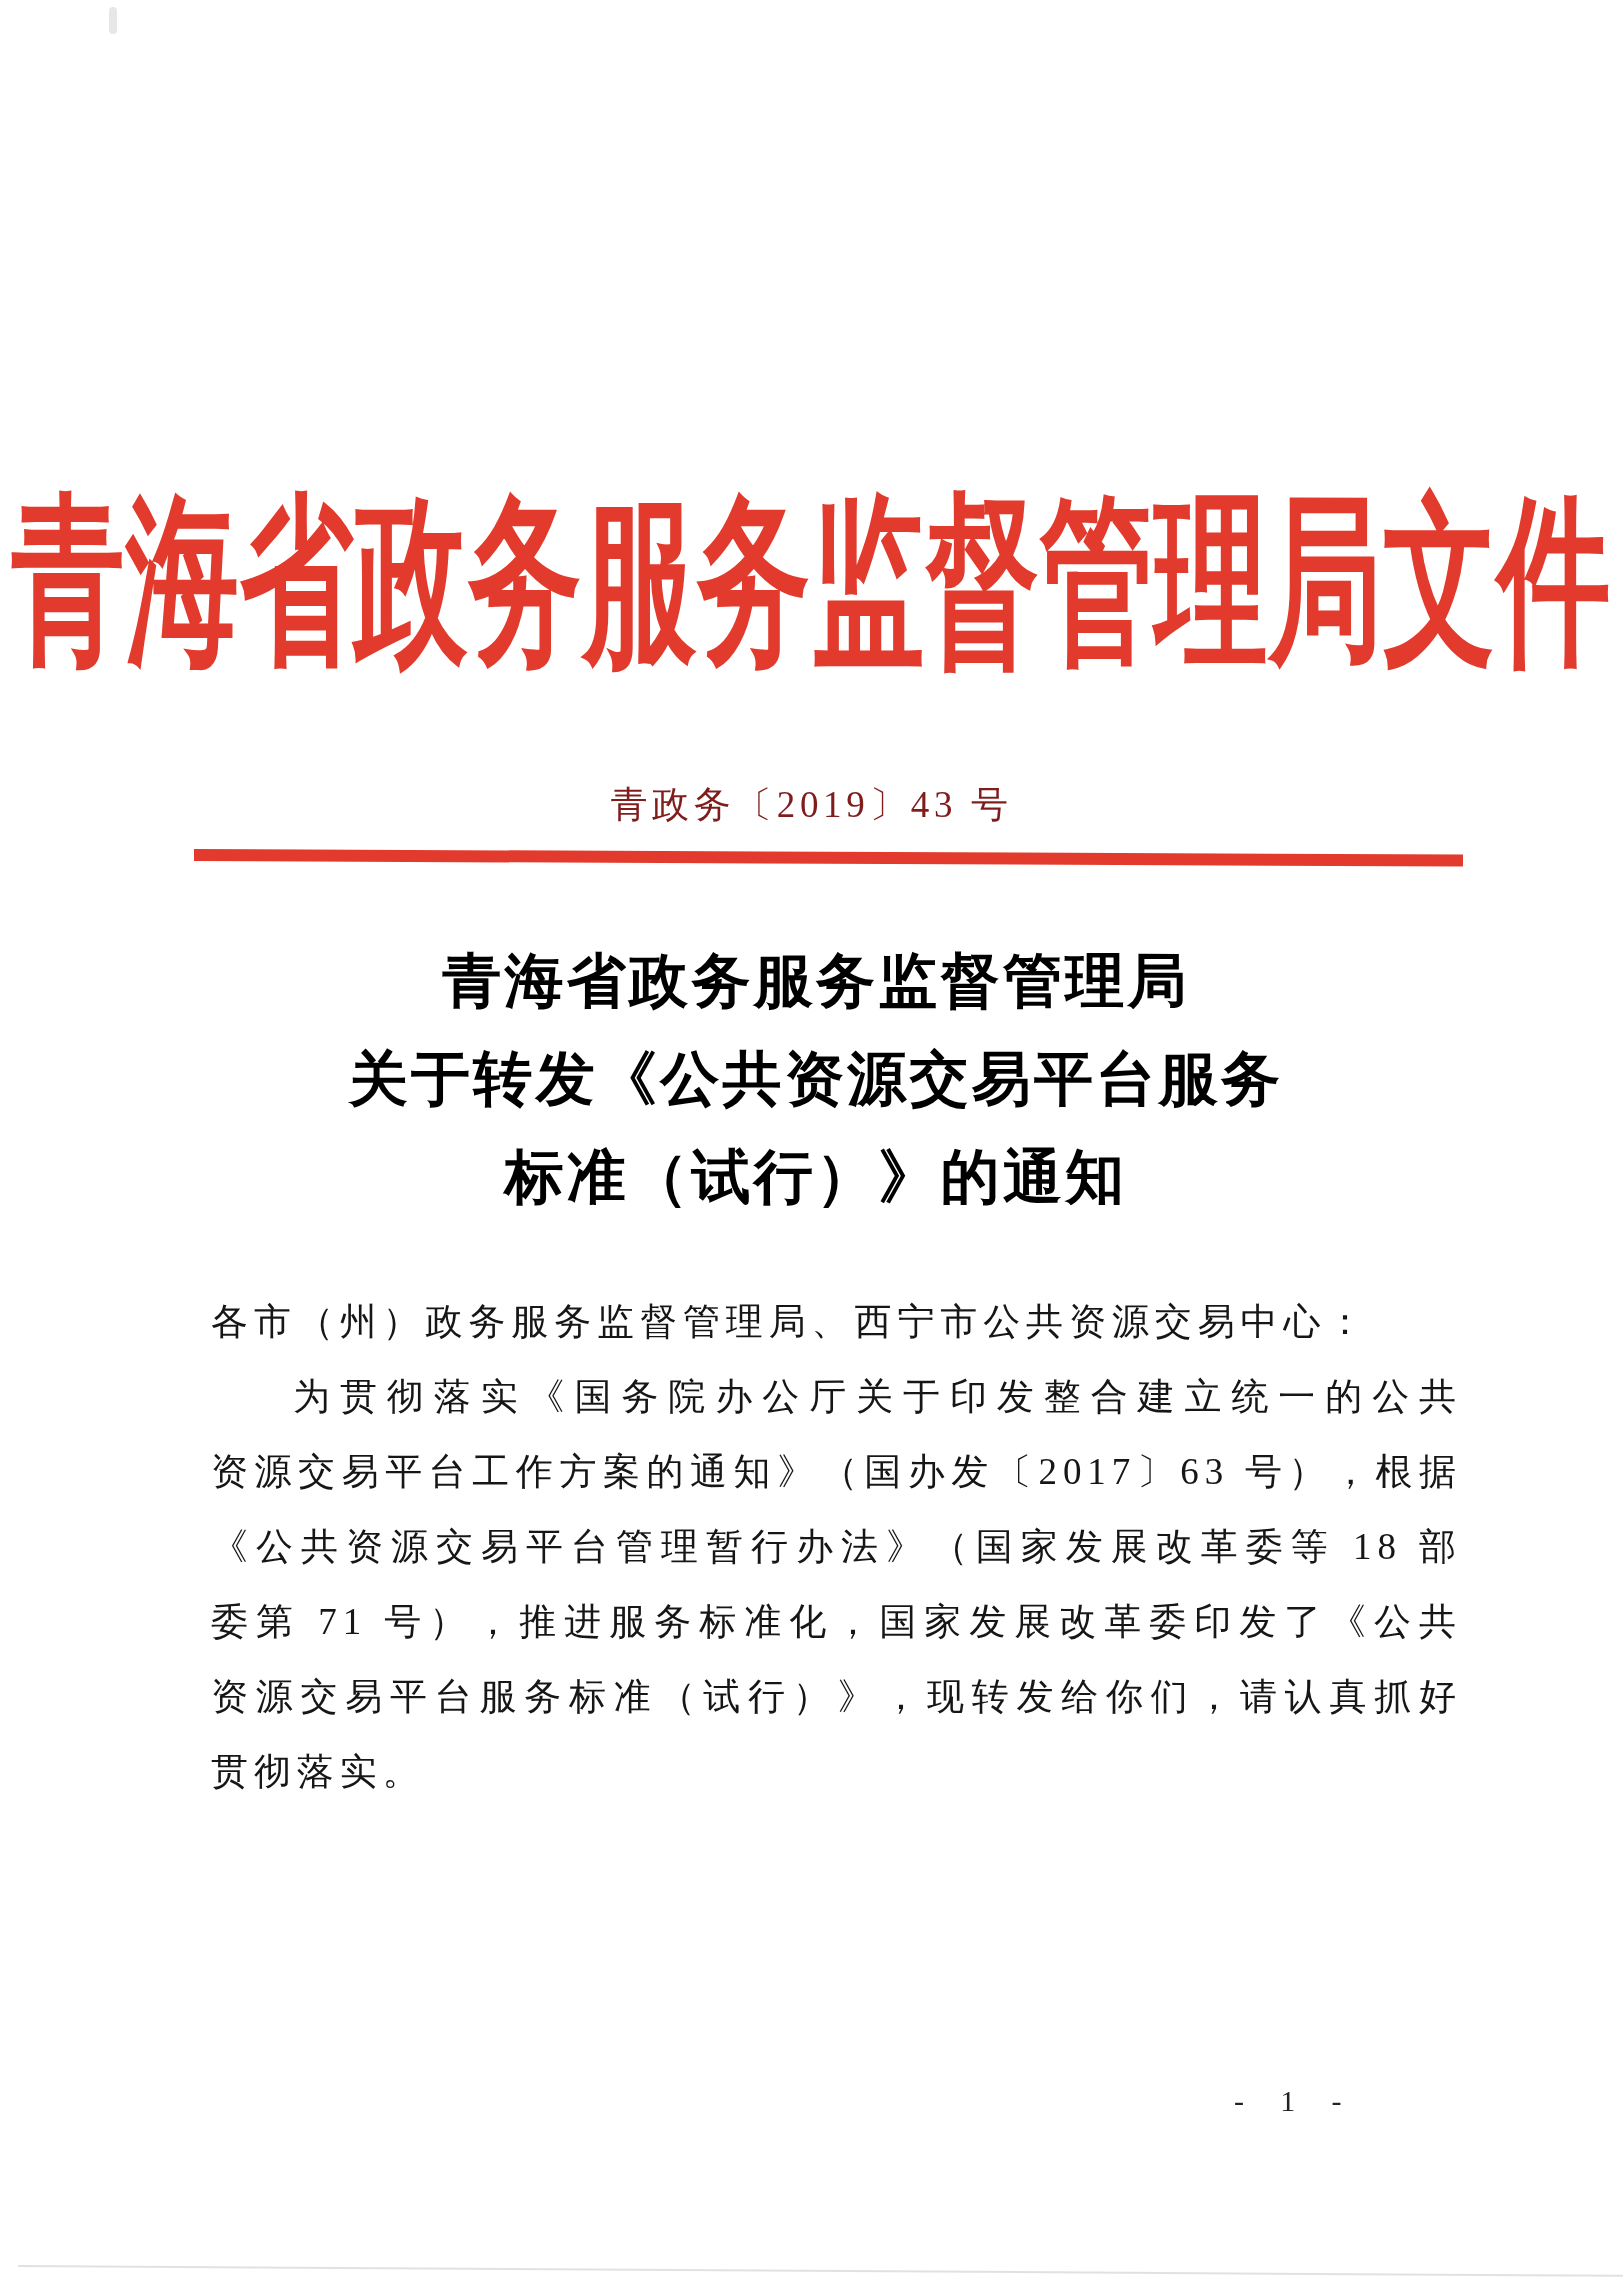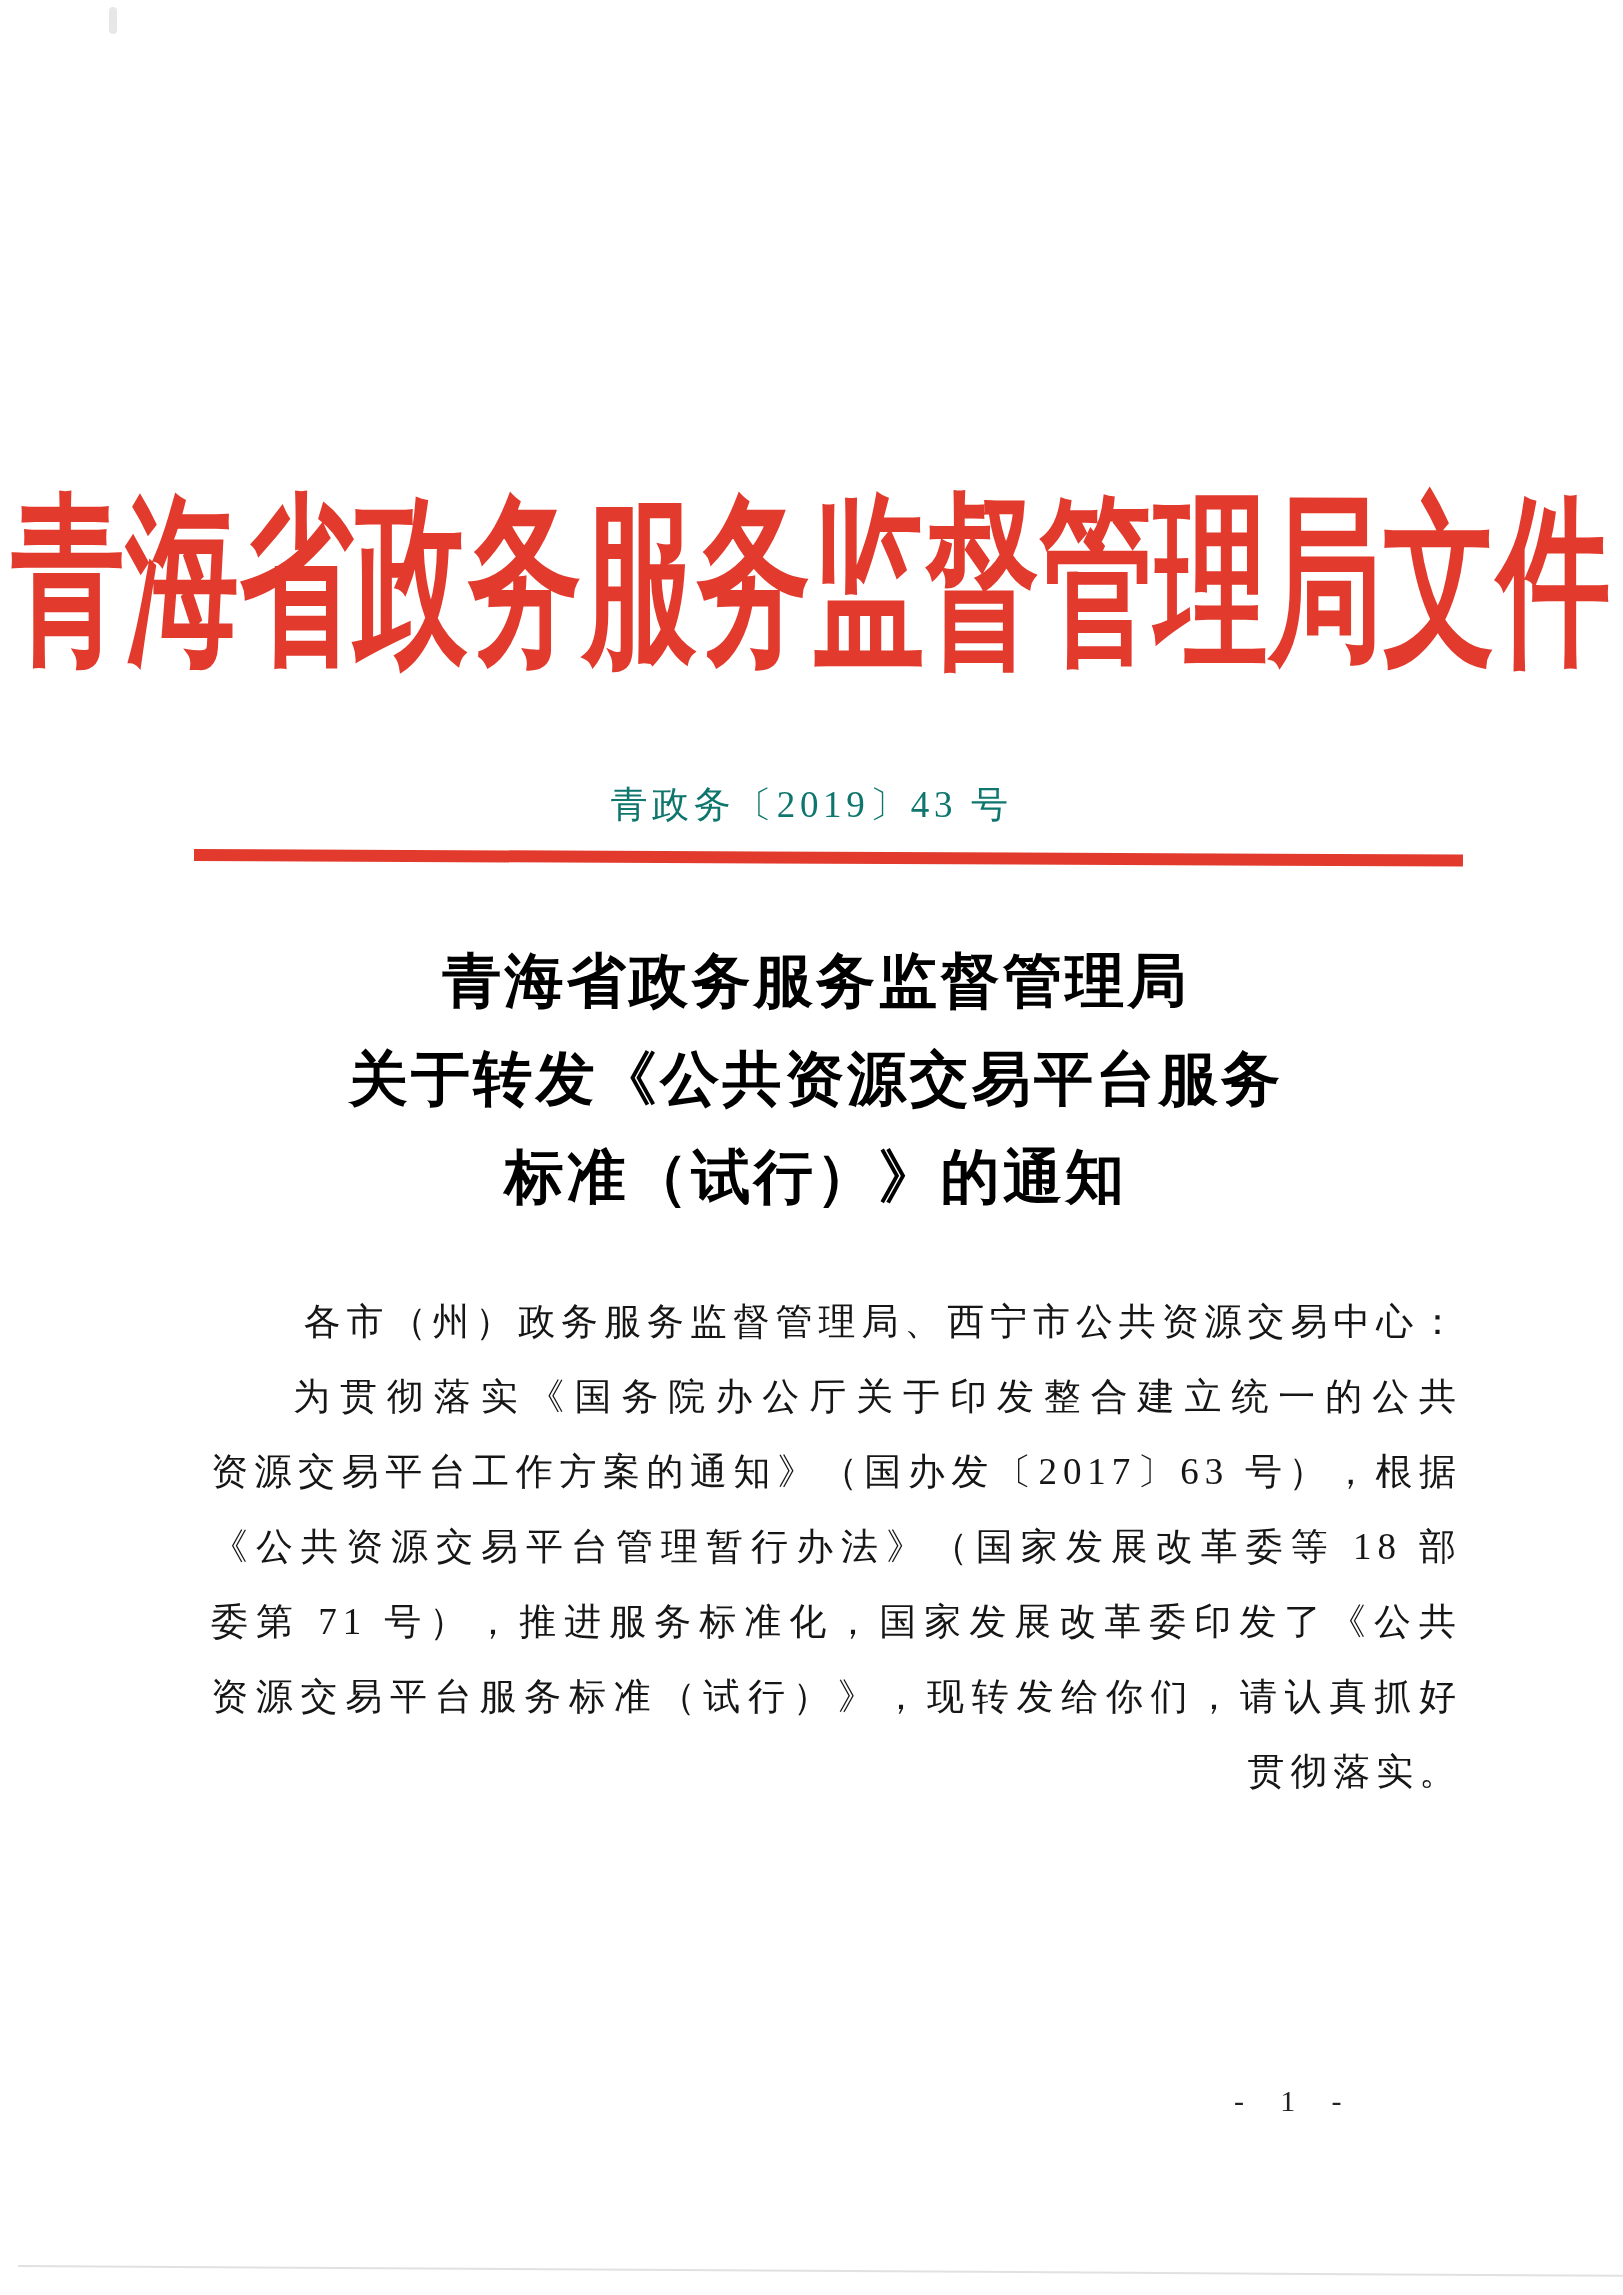--- a/index.html
+++ b/index.html
@@ -36,21 +36,21 @@
 
   
   .doc-number {
     position: absolute;
     top: 780px;
     left: 0;
     width: 100%;
     text-align: center;
     font-size: 37px;
     letter-spacing: 4.6px;
-    color: #0f766e;
+    color: #7f1d1d;
     white-space: nowrap;
   }
 
   
   .red-divider {
     position: absolute;
     top: 849px;
     left: 194px;
     width: 1269px;
     height: 11.8px;
@@ -80,21 +80,20 @@
     top: 1284px;
     left: 211px;
     width: 1251px;
     font-size: 37px;
     line-height: 75px;
     letter-spacing: 5.9px;
     color: #161616;
   }
   .body-text .p-line {
     white-space: nowrap;
-    text-align: right;
   }
   .body-text .p-line.just {
     white-space: normal;
     text-align: justify;
     text-align-last: justify;
   }
   .body-text .p-line.first {
     text-indent: 82px;
   }
 

